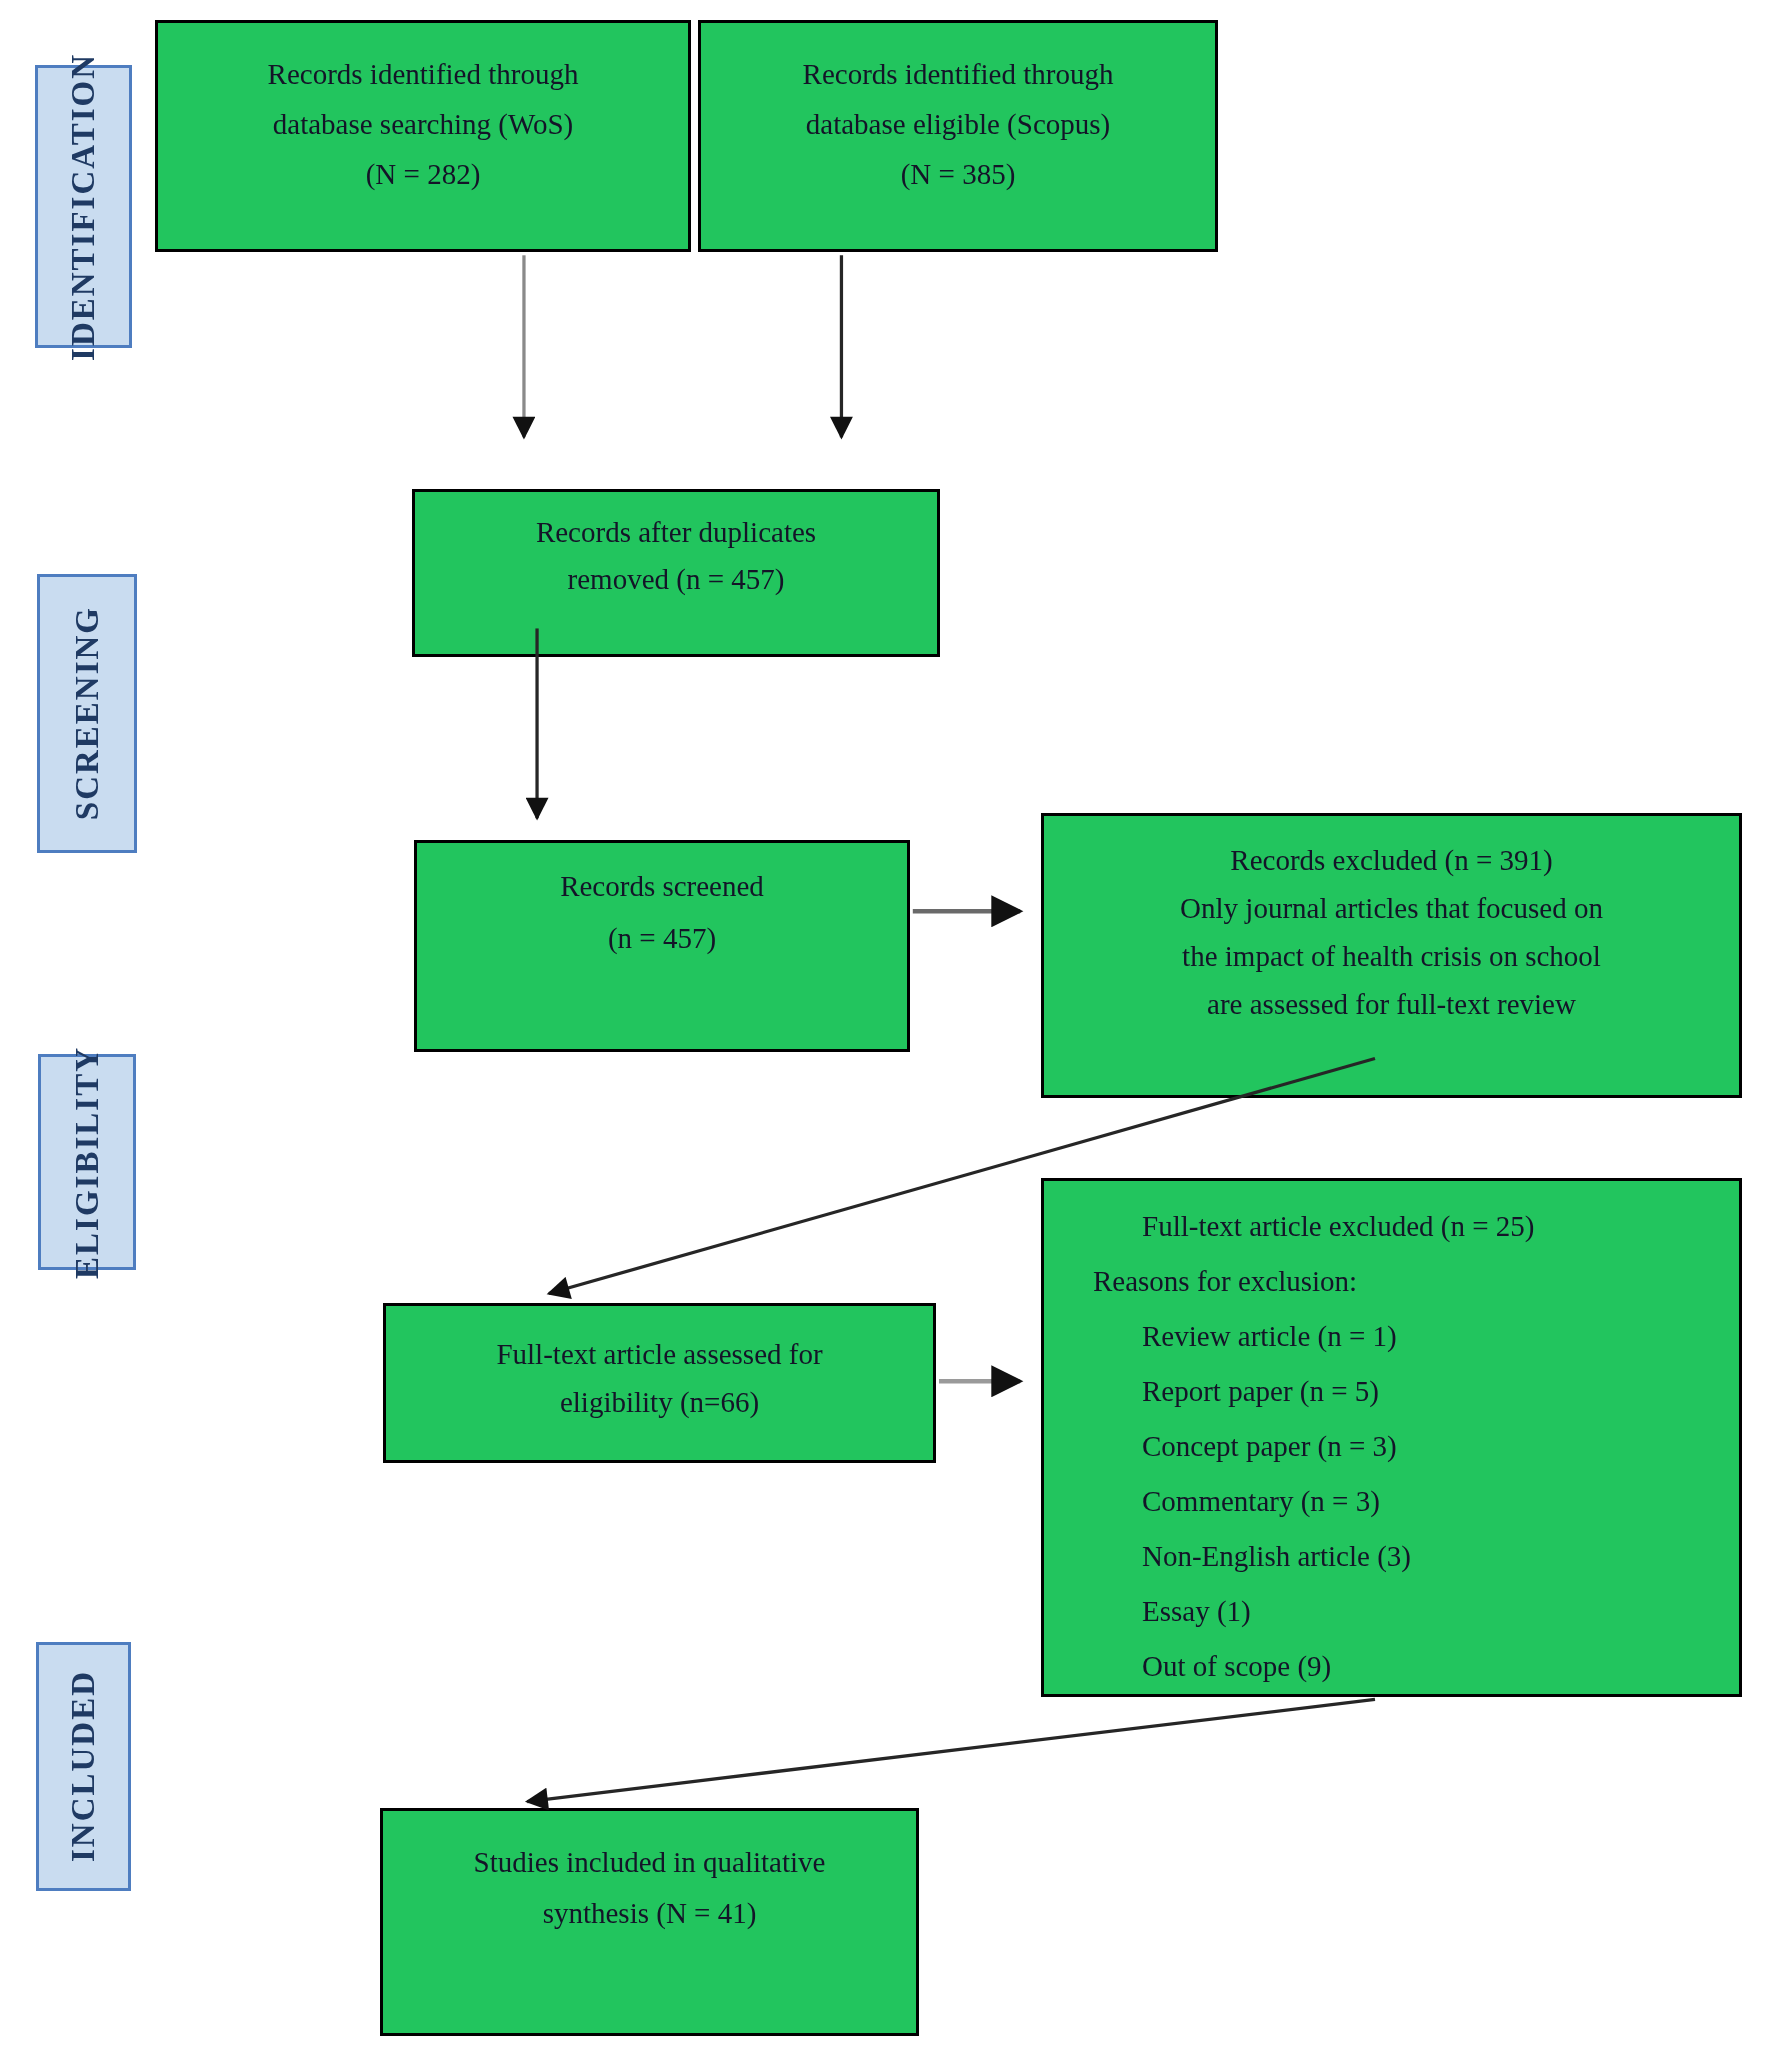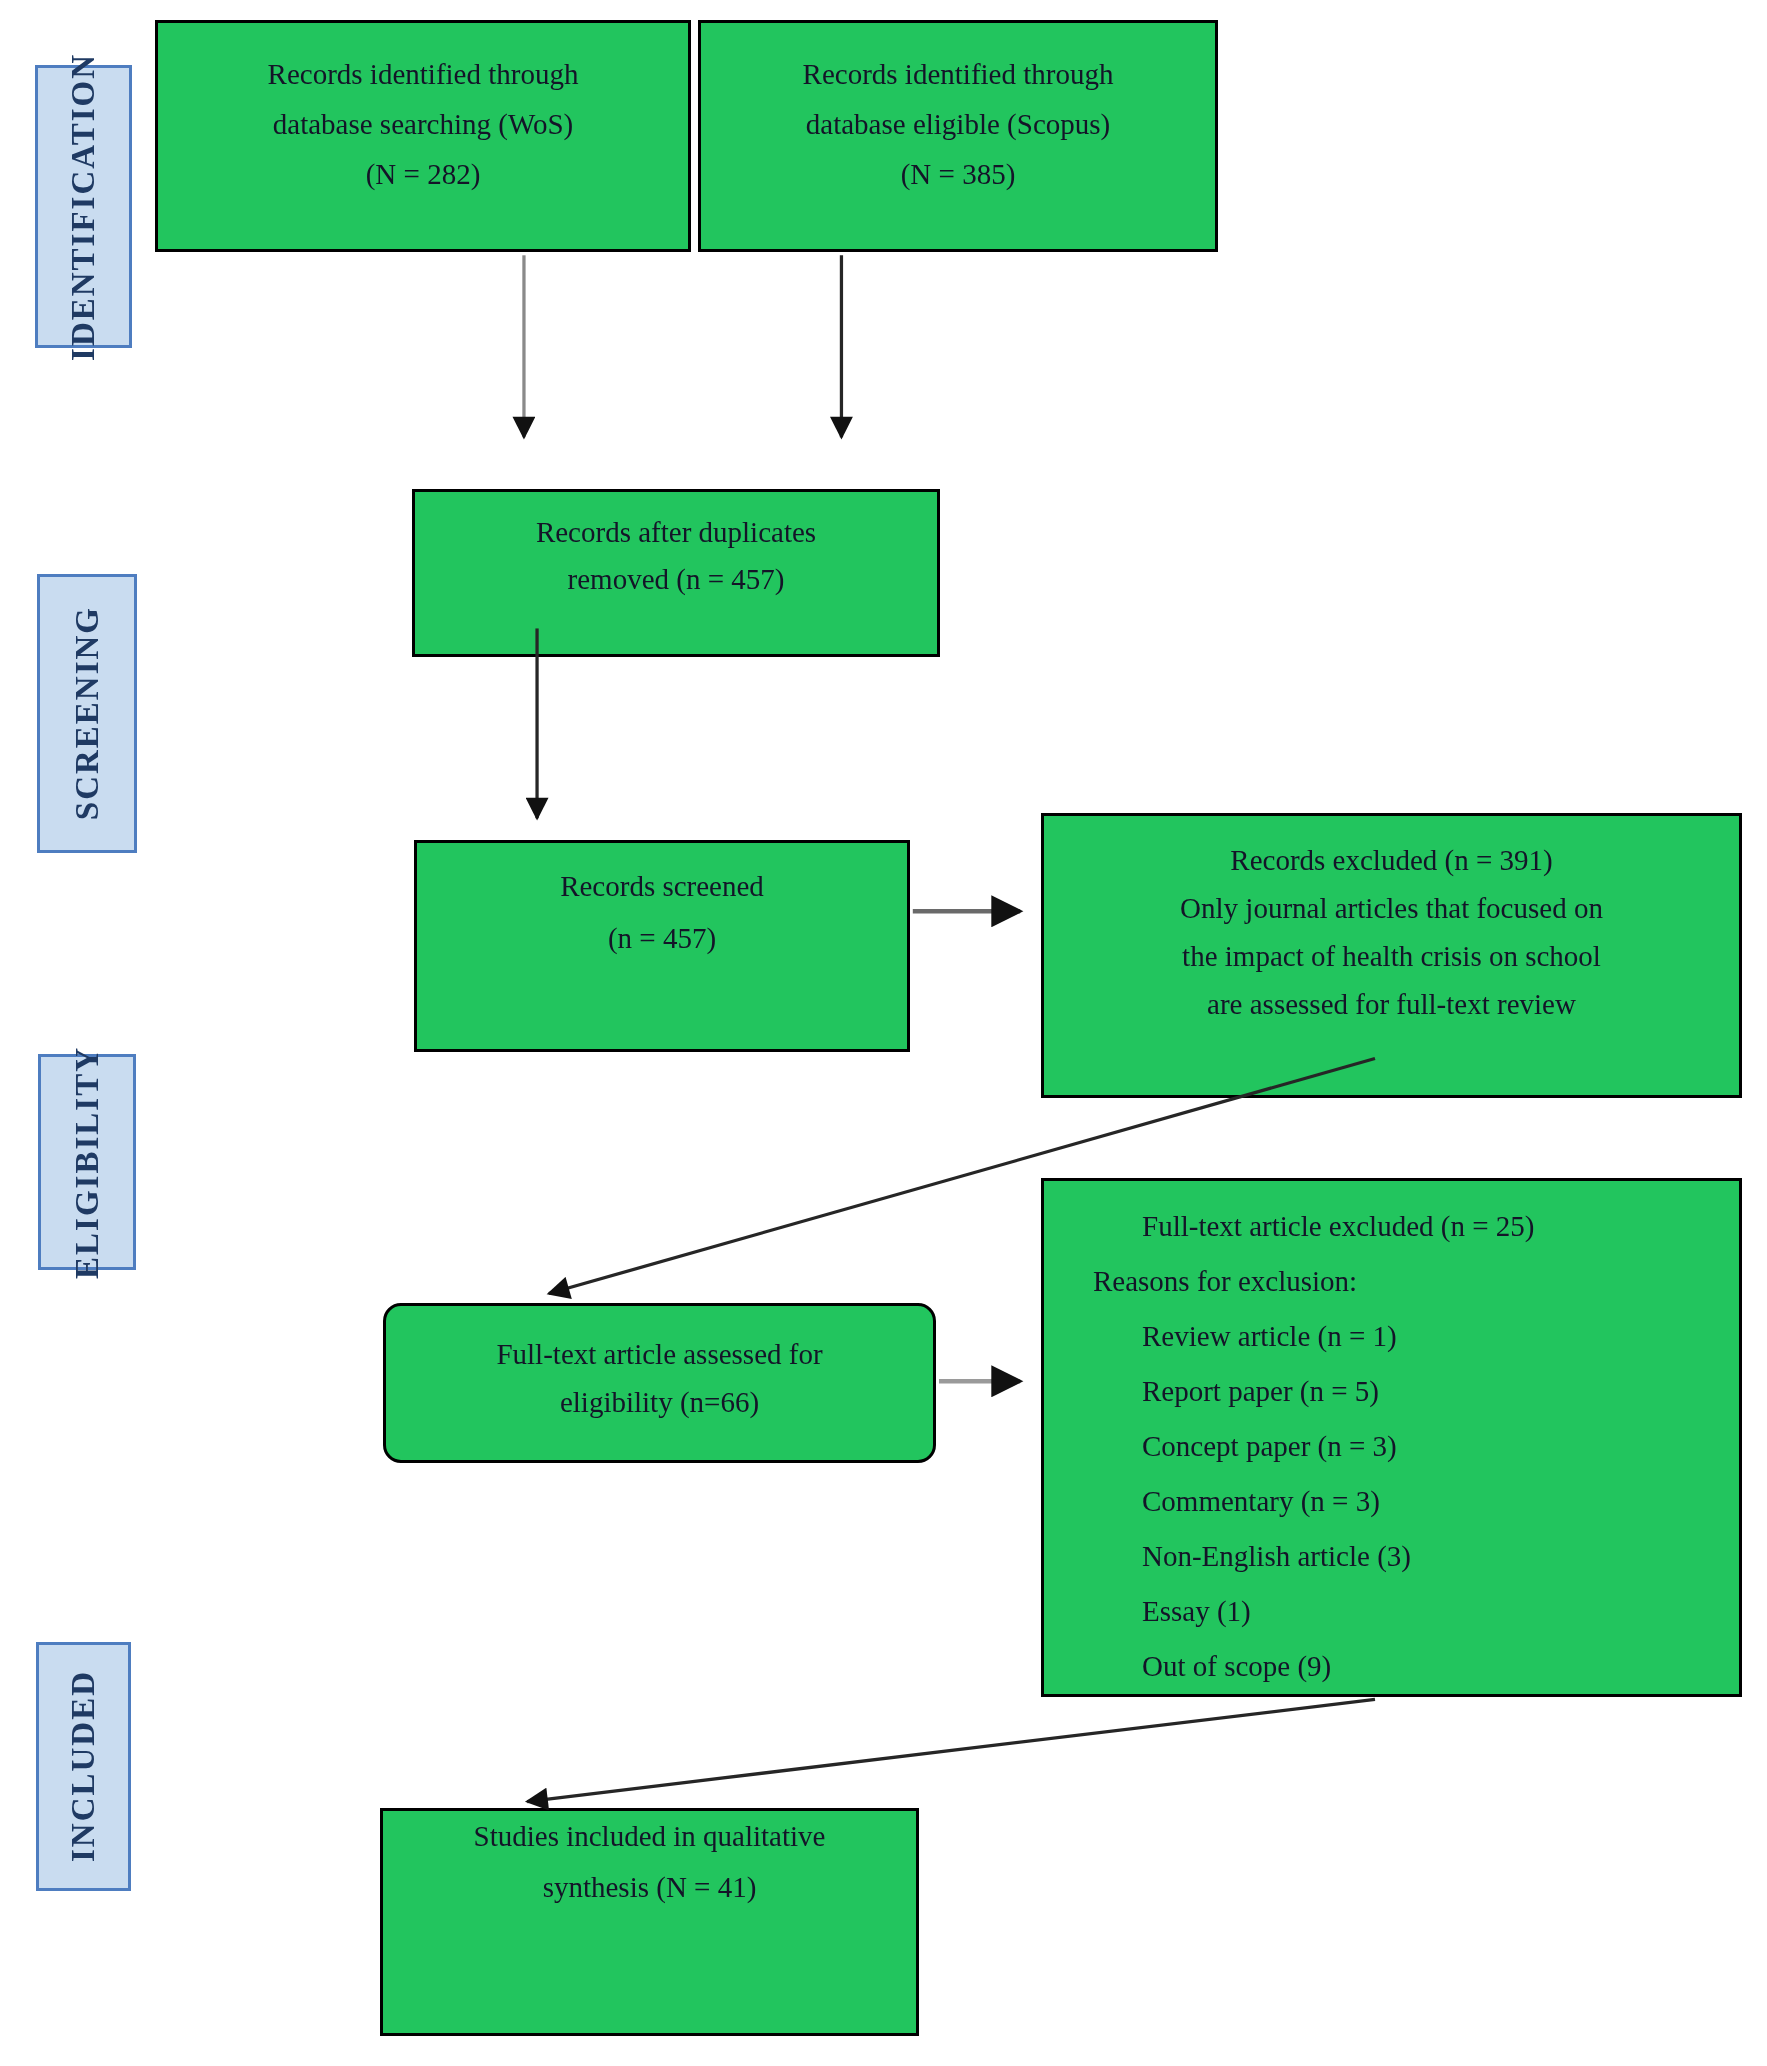--- a/index.html
+++ b/index.html
@@ -38,21 +38,21 @@
   #box-wos, #box-scopus { padding-top: 26px; }
   #box-wos .bl, #box-scopus .bl { line-height: 50px; }
   #box-dup { padding-top: 17px; margin-top: 31px; }
   #box-dup .bl { line-height: 47px; }
   #box-screened { padding-top: 17px; }
   #box-screened .bl { line-height: 52px; }
   #box-excluded1 { padding-top: 19.6px; margin-top: 42px; }
   #box-excluded1 .bl { line-height: 48px; }
   #box-assessed { padding-top: 23.6px; }
   #box-assessed .bl { line-height: 48px; }
-  #box-included { }
+  #box-included { padding-top: 26px; }
   #box-included .bl { line-height: 51px; }
   #box-excluded2 { padding-top: 18.3px; text-align: left; }
   #box-excluded2 .bl { line-height: 55px; }
   #box-excluded2 .bl.title { padding-left: 98px; }
   #box-excluded2 .bl.subtitle { padding-left: 49px; }
   #box-excluded2 .bl.reason { padding-left: 98px; }
   #arrows { position: absolute; left: 0; top: 0; pointer-events: none; }
 </style>
 </head>
 <body>
@@ -92,21 +92,21 @@
   <div class="bl">(n = 457)</div>
 </div>
 
 <div class="box" id="box-excluded1" style="left:1041px; top:771px; width:701px; height:285px;">
   <div class="bl">Records excluded (n = 391)</div>
   <div class="bl">Only journal articles that focused on</div>
   <div class="bl">the impact of health crisis on school</div>
   <div class="bl">are assessed for full-text review</div>
 </div>
 
-<div class="box" id="box-assessed" style="left:383px; top:1303px; width:553px; height:160px;border-radius:18px;">
+<div class="box" id="box-assessed" style="left:383px; top:1303px; width:553px; height:160px;">
   <div class="bl">Full-text article assessed for</div>
   <div class="bl">eligibility (n=66)</div>
 </div>
 
 <div class="box" id="box-excluded2" style="left:1041px; top:1178px; width:701px; height:519px;">
   <div class="bl title">Full-text article excluded (n = 25)</div>
   <div class="bl subtitle">Reasons for exclusion:</div>
   <div class="bl reason">Review article (n = 1)</div>
   <div class="bl reason">Report paper (n = 5)</div>
   <div class="bl reason">Concept paper (n = 3)</div>

